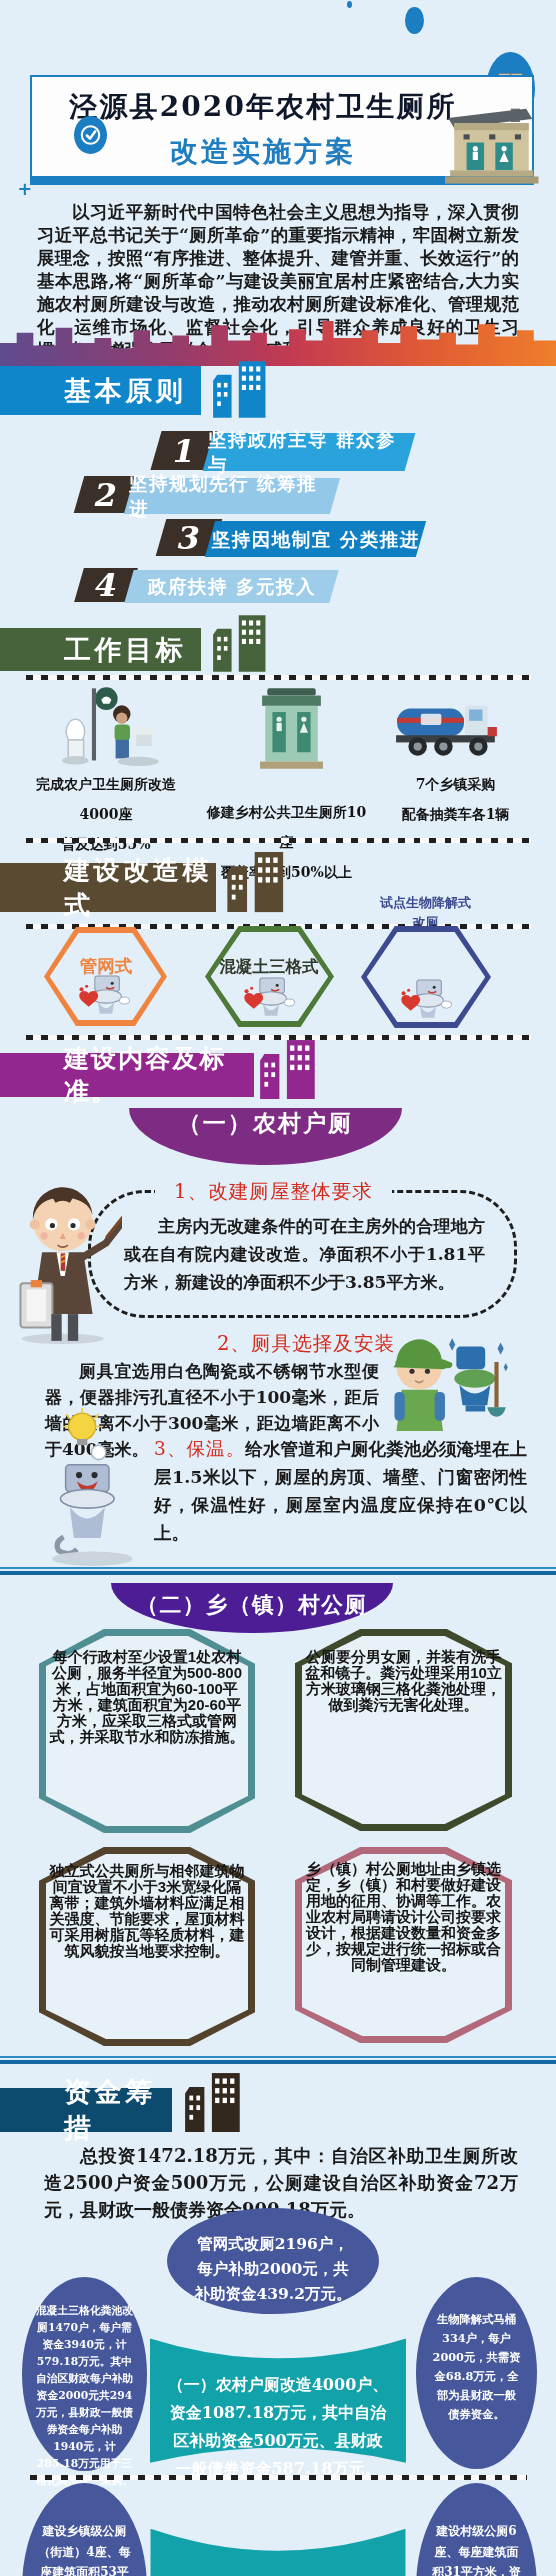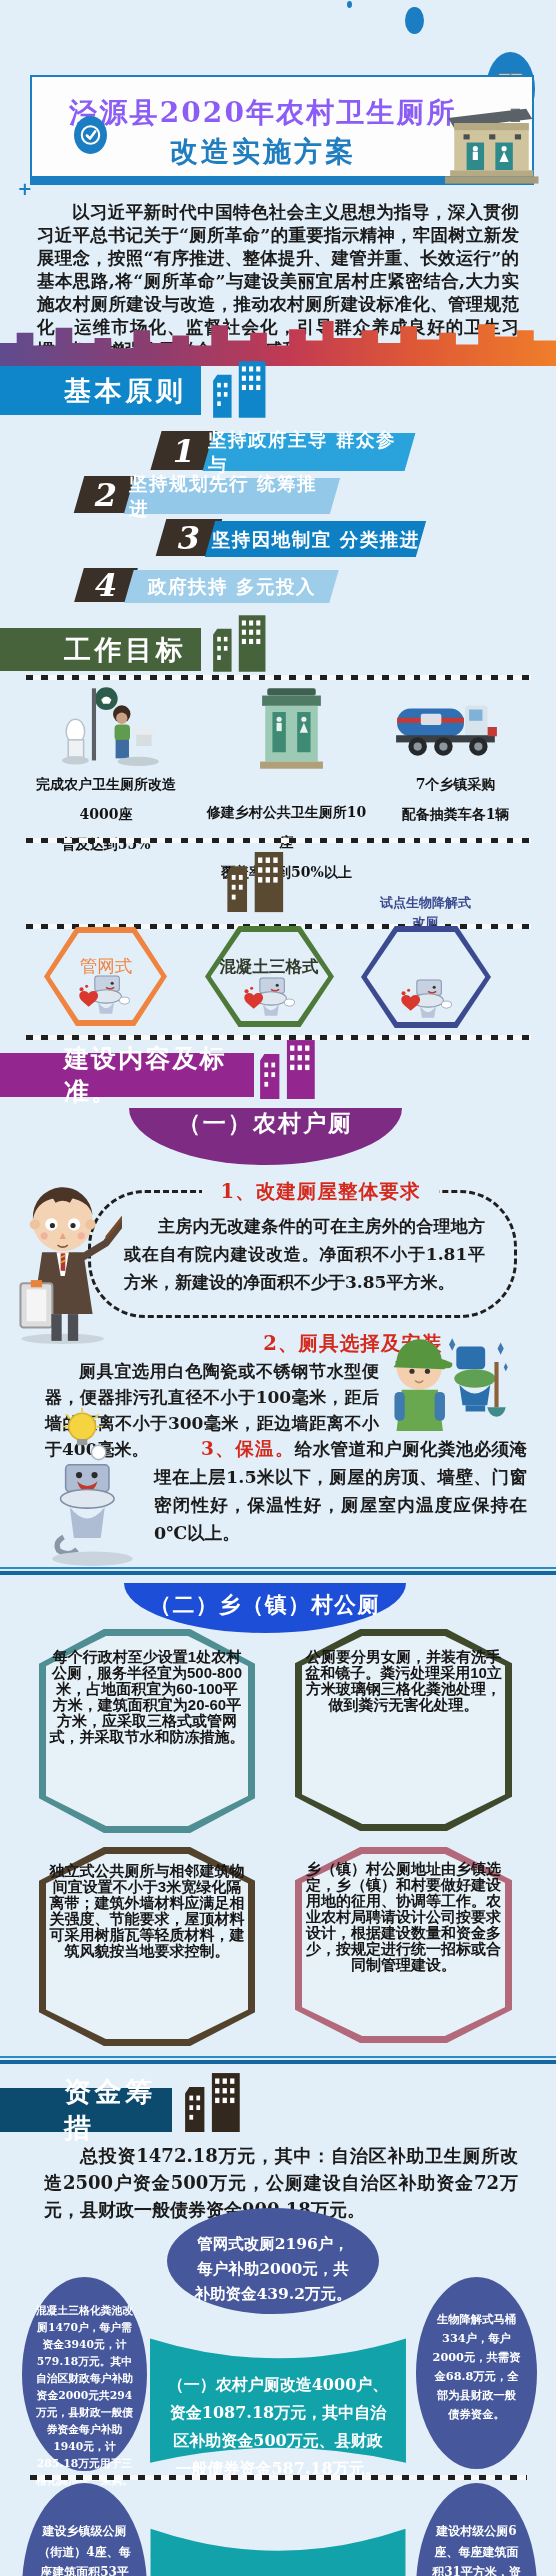--- a/index.html
+++ b/index.html
@@ -37,22 +37,22 @@
   .card-in{position:absolute;inset:6.7px;background:#e7f1f8;
            clip-path:polygon(30% 0,70% 0,100% 16%,100% 84%,70% 100%,30% 100%,0 84%,0 16%);}
   .card-tx{position:absolute;left:15.5px;right:15.5px;text-align:center;
            font-family:Liberation Sans, sans-serif;font-weight:bold;color:#161616;
            font-size:15px;line-height:16px;}
   
   .ell{position:absolute;border-radius:50%;background:#46589b;color:#fff;
        text-align:center;font-family:"DejaVu Serif",serif;font-weight:bold;}
   .tealtx{position:absolute;color:#fff;text-align:center;font-family:"DejaVu Serif",serif;
           font-weight:bold;}
-  .redtl{color:#d42a1e;font-weight:bold;font-size:19.6px;letter-spacing:1px;
-         font-family:"DejaVu Serif",serif;margin-left:47px;}
+  .redtl{color:#d42a1e;font-weight:normal;font-size:19.6px;letter-spacing:1px;
+         font-family:"DejaVu Serif",serif;}
   .goal{position:absolute;text-align:center;font-family:"DejaVu Serif",serif;
         font-weight:bold;color:#141414;font-size:14px;line-height:30px;}
 </style>
 </head>
 <body>
 
 <div id="page">
 
   <div class="abs" style="left:347px;top:1px;width:5.2px;height:7.2px;border-radius:50%;background:#1b7ec2;"></div>
   <div class="abs" style="left:405px;top:7.2px;width:18.5px;height:27px;border-radius:50%;background:#1b7ec2;"></div>
@@ -79,21 +79,21 @@
     <svg width="33" height="38" viewBox="0 0 64 74">
       <circle cx="32" cy="37" r="17" fill="none" stroke="#fff" stroke-width="4"></circle>
       <polyline points="25,38 31,44 41,30" fill="none" stroke="#fff" stroke-width="5" stroke-linecap="round" stroke-linejoin="round"></polyline>
     </svg>
   </div>
 
   <div class="abs" style="left:30px;top:75px;width:504px;height:110px;background:#fdfdfd;
               border:2.6px solid #1b7ec0;box-sizing:border-box;">
     <div style="position:absolute;left:0;right:0;bottom:0;height:6.7px;background:#1b7ec0;"></div>
   </div>
-  <div class="abs" style="left:57px;top:94px;width:412px;text-align:center;color:#8b5cf6;
+  <div class="abs" style="left:57px;top:88px;width:412px;text-align:center;color:#0f172a;
               font-size:28px;font-weight:bold;letter-spacing:2.1px;font-family:'DejaVu Serif',serif;">泾源县2020年农村卫生厕所</div>
   <div class="abs" style="left:57px;top:133px;width:412px;text-align:center;color:#1f7dc0;
               font-size:28px;font-weight:bold;letter-spacing:3.1px;font-family:'DejaVu Serif',serif;">改造实施方案</div>
 
   <svg class="abs" style="left:444px;top:98px;z-index:2;" width="95" height="87" viewBox="0 0 185 168">
     <rect x="130" y="20" width="18" height="26" fill="#6d7478"></rect>
     <polygon points="8,38 160,20 172,40 20,58" fill="#5a6268"></polygon>
     <rect x="20" y="48" width="145" height="92" fill="#cfc49d"></rect>
     <rect x="20" y="48" width="145" height="14" fill="#b5aa84"></rect>
     <rect x="38" y="70" width="12" height="10" fill="#4a4f52"></rect>
@@ -239,20 +239,21 @@
     <div>修建乡村公共卫生厕所10座</div>
     <div>覆盖率达到50%以上</div>
   </div>
   <div class="goal" style="left:381px;top:769px;width:149px;">
     <div>7个乡镇采购</div>
     <div>配备抽粪车各1辆</div>
   </div>
 
   <div class="dotted" style="left:26px;top:838px;width:505px;"></div>
 
+  <div class="banner" style="top:863px;width:216px;height:49px;background:#594a31;font-size:26px;">建设改造模式</div>
   <svg class="abs" style="left:223px;top:850px;" width="82" height="63" viewBox="0 0 150 112">
     <polygon points="8,112 8,40 16,28 44,28 44,112" fill="#594a31"></polygon>
     <rect x="58" y="2" width="52" height="110" fill="#594a31"></rect>
     <g fill="#fff">
         <rect x="64" y="12" width="8" height="10"></rect>
         <rect x="78" y="12" width="8" height="10"></rect>
         <rect x="92" y="12" width="8" height="10"></rect>
       <rect x="64" y="30" width="8" height="10"></rect>
         <rect x="78" y="30" width="8" height="10"></rect>
         <rect x="92" y="30" width="8" height="10"></rect>
@@ -265,21 +266,21 @@
         <rect x="29" y="62" width="7" height="9"></rect>
       <rect x="16" y="80" width="7" height="9"></rect>
       </g>
   </svg>
   <div class="dotted" style="left:26px;top:924px;width:505px;"></div>
 
   <div class="abs hex" style="left:44px;top:927px;width:123px;height:99px;background:#ef8440;">
     <div class="hex-in"></div>
   </div>
   <div class="abs" style="left:55px;top:954px;width:102px;text-align:center;color:#ef8440;
-              font-size:17.5px;font-weight:normal;z-index:2;">管网式</div>
+              font-size:17.5px;font-weight:bold;z-index:2;">管网式</div>
   <svg class="abs" style="left:75px;top:974px;z-index:2;" width="57" height="47" viewBox="0 0 110 92">
     <rect x="38" y="4" width="48" height="30" rx="5" fill="#c6d2e2" stroke="#8a96ad" stroke-width="2"></rect>
     <ellipse cx="60" cy="44" rx="30" ry="13" fill="#dfe7f0" stroke="#8a96ad" stroke-width="2"></ellipse>
     <path d="M44 54 q16 26 32 0 l-4 24 h-24 z" fill="#b9c6d9"></path>
     <circle cx="72" cy="18" r="3" fill="#333"></circle>
       <path d="M60 26 q8 6 16 0" stroke="#c0392b" stroke-width="3" fill="none"></path>
     <path d="M26 38 c-10 -12 -28 2 -12 16 l12 10 l12 -10 c16 -14 -2 -28 -12 -16 z" fill="#d8382e"></path>
     <circle cx="12" cy="30" r="4" fill="#d8382e"></circle>
       <circle cx="22" cy="24" r="3" fill="#d8382e"></circle>
     <ellipse cx="96" cy="52" rx="10" ry="7" fill="#fff" stroke="#aab4c4" stroke-width="2"></ellipse>
@@ -426,21 +427,21 @@
     <path d="M48 192 q34 44 68 0 l-8 60 h-52 z" fill="#aebdd4"></path>
     <path d="M36 250 q-18 10 -10 26 q20 14 36 -2" stroke="#8d96a6" stroke-width="10" fill="none"></path>
     <ellipse cx="92" cy="292" rx="78" ry="14" fill="#c9d4dc"></ellipse>
   </svg>
   <div class="abs serif" style="left:154px;top:1435px;width:373px;font-size:17.5px;line-height:28px;text-align:justify;">
     <span class="redtl" style="font-size:18.5px;">3、保温。</span><span>给水管道和户厕化粪池必须淹埋在上层1.5米以下，厕屋的房顶、墙壁、门窗密闭性好，保温性好，厕屋室内温度应保持在0℃以上。</span>
   </div>
 
   <div class="divider" style="top:1567px;"></div>
 
-  <div class="bowl" style="left:124px;top:1583px;width:282px;height:50px;background:#1d4ed8;">
+  <div class="bowl" style="left:111px;top:1583px;width:282px;height:50px;background:#4c1d95;">
     <div style="padding-top:7.2px;font-size:21.6px;letter-spacing:1.5px;">（二）乡（镇）村公厕</div>
   </div>
 
   <div class="abs card" style="left:39px;top:1629px;width:216px;height:204px;background:#4f8e93;">
     <div class="card-in"></div>
   </div>
   <div class="card-tx" style="left:49px;top:1649px;width:196px;">每个行政村至少设置1处农村公厕，服务半径宜为500-800米，占地面积宜为60-100平方米，建筑面积宜为20-60平方米，应采取三格式或管网式，并采取节水和防冻措施。</div>
 
   <div class="abs card" style="left:295px;top:1629px;width:217px;height:202px;background:#3e4a2b;">
     <div class="card-in"></div>

